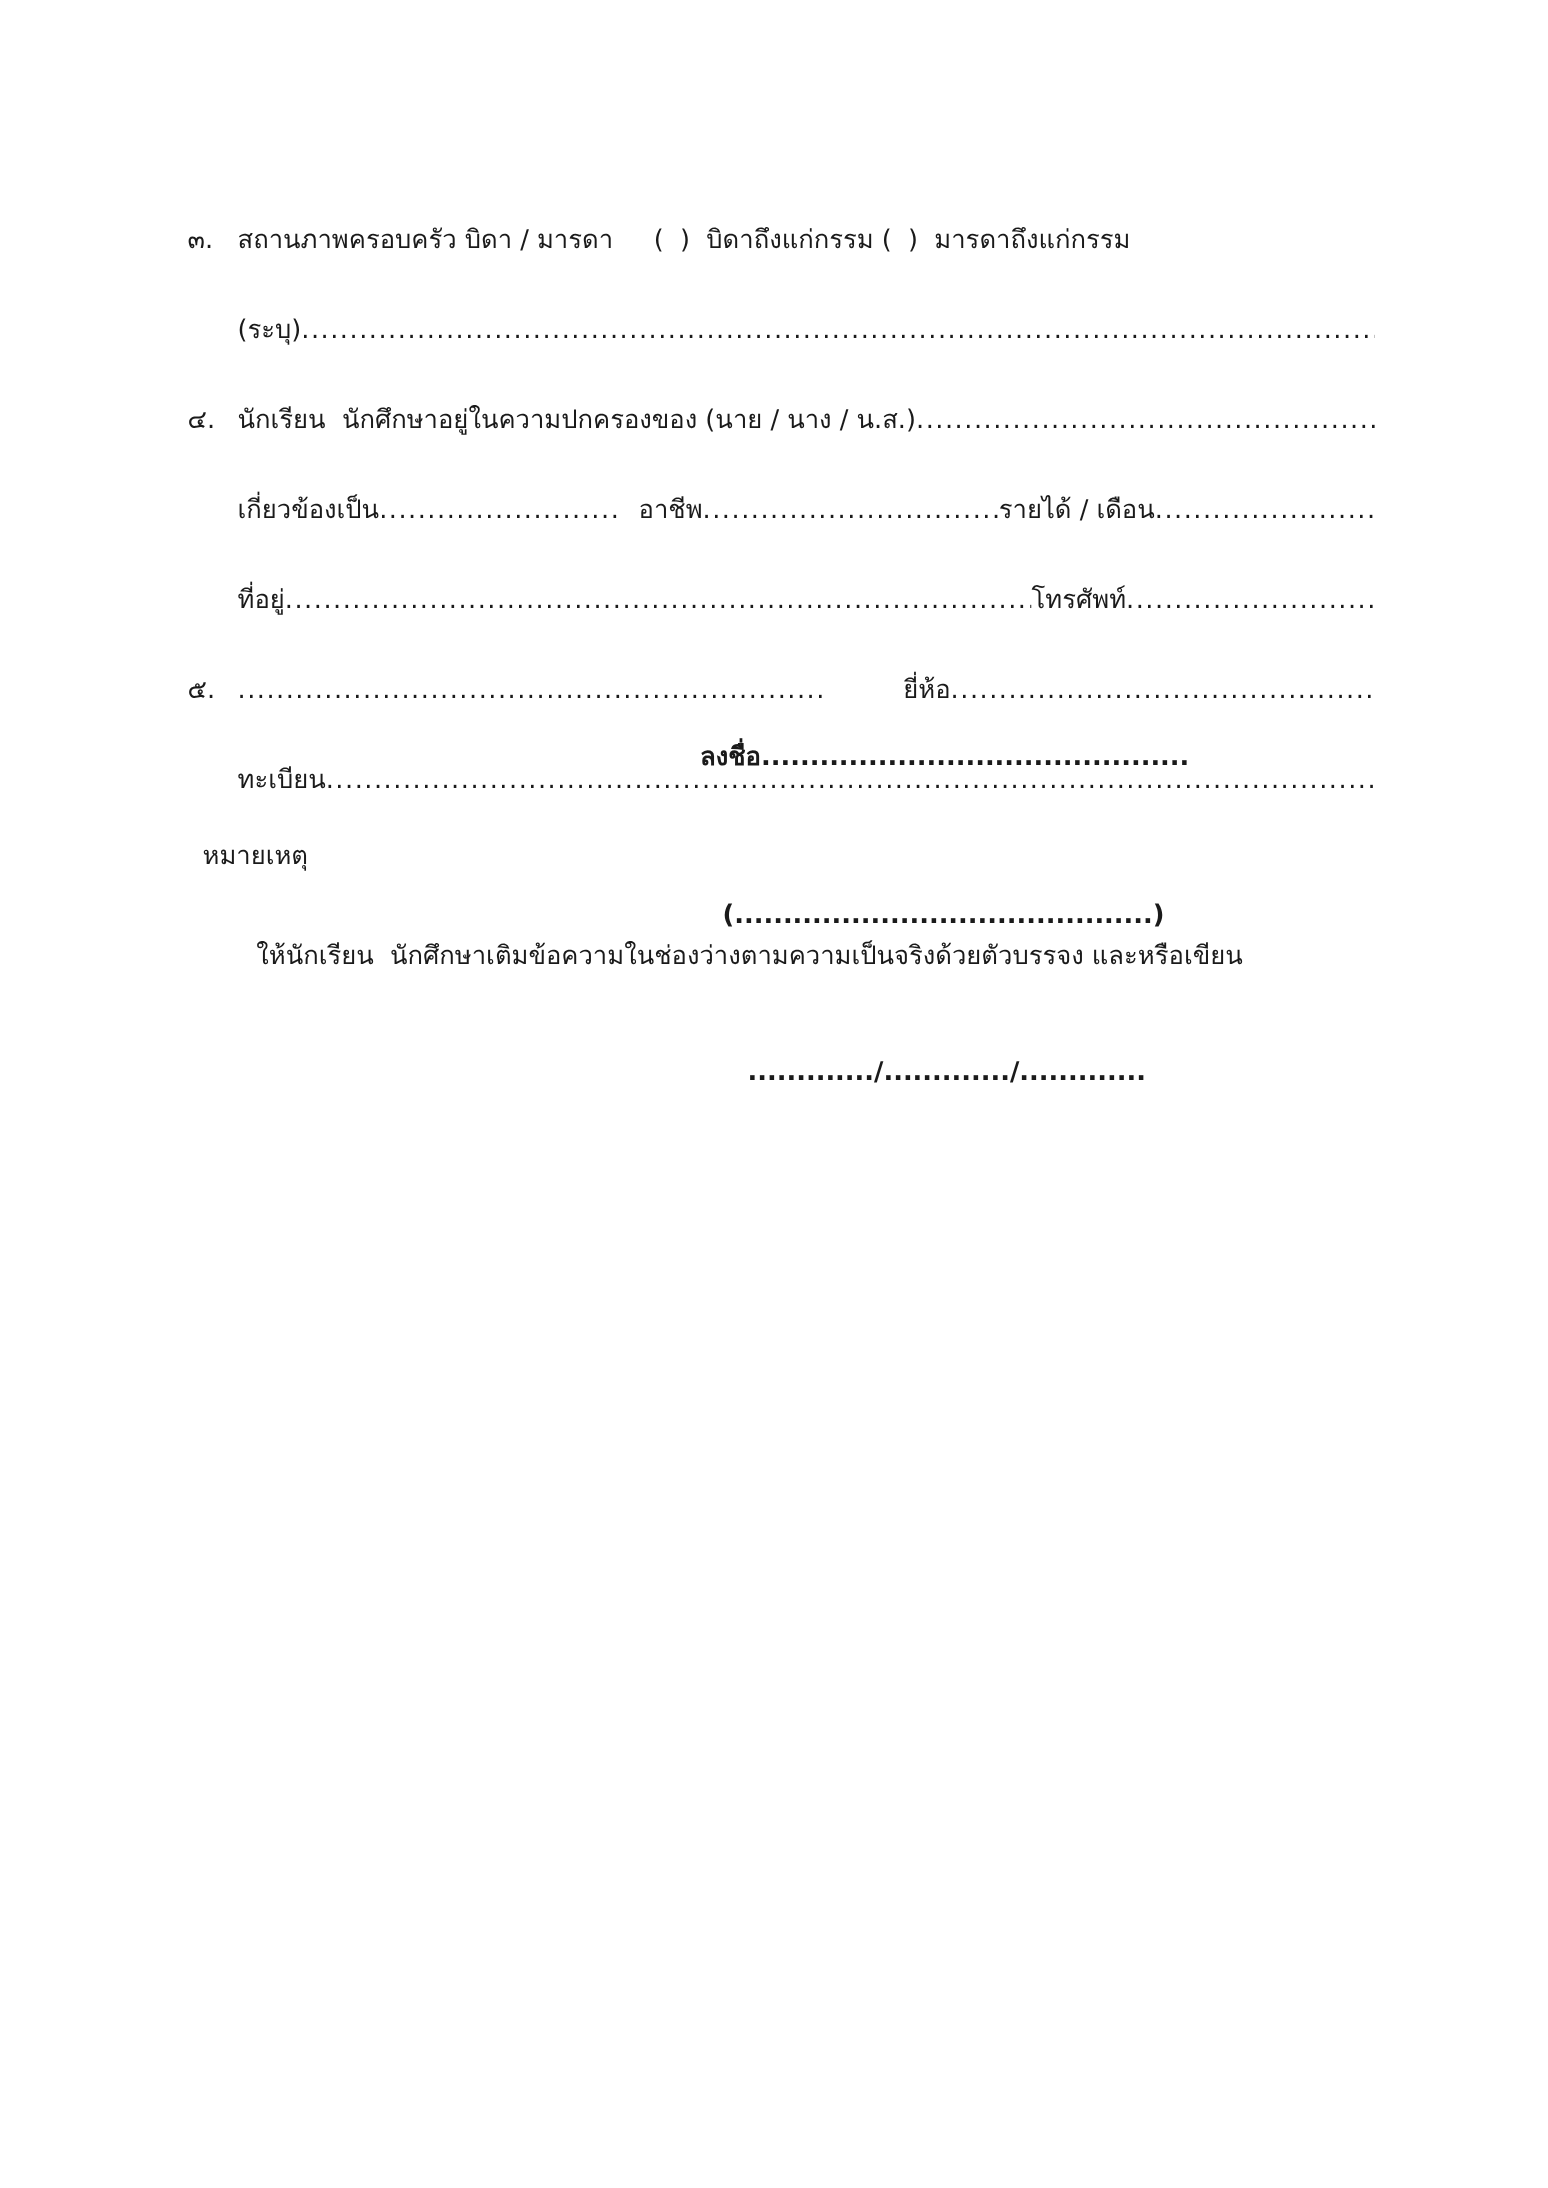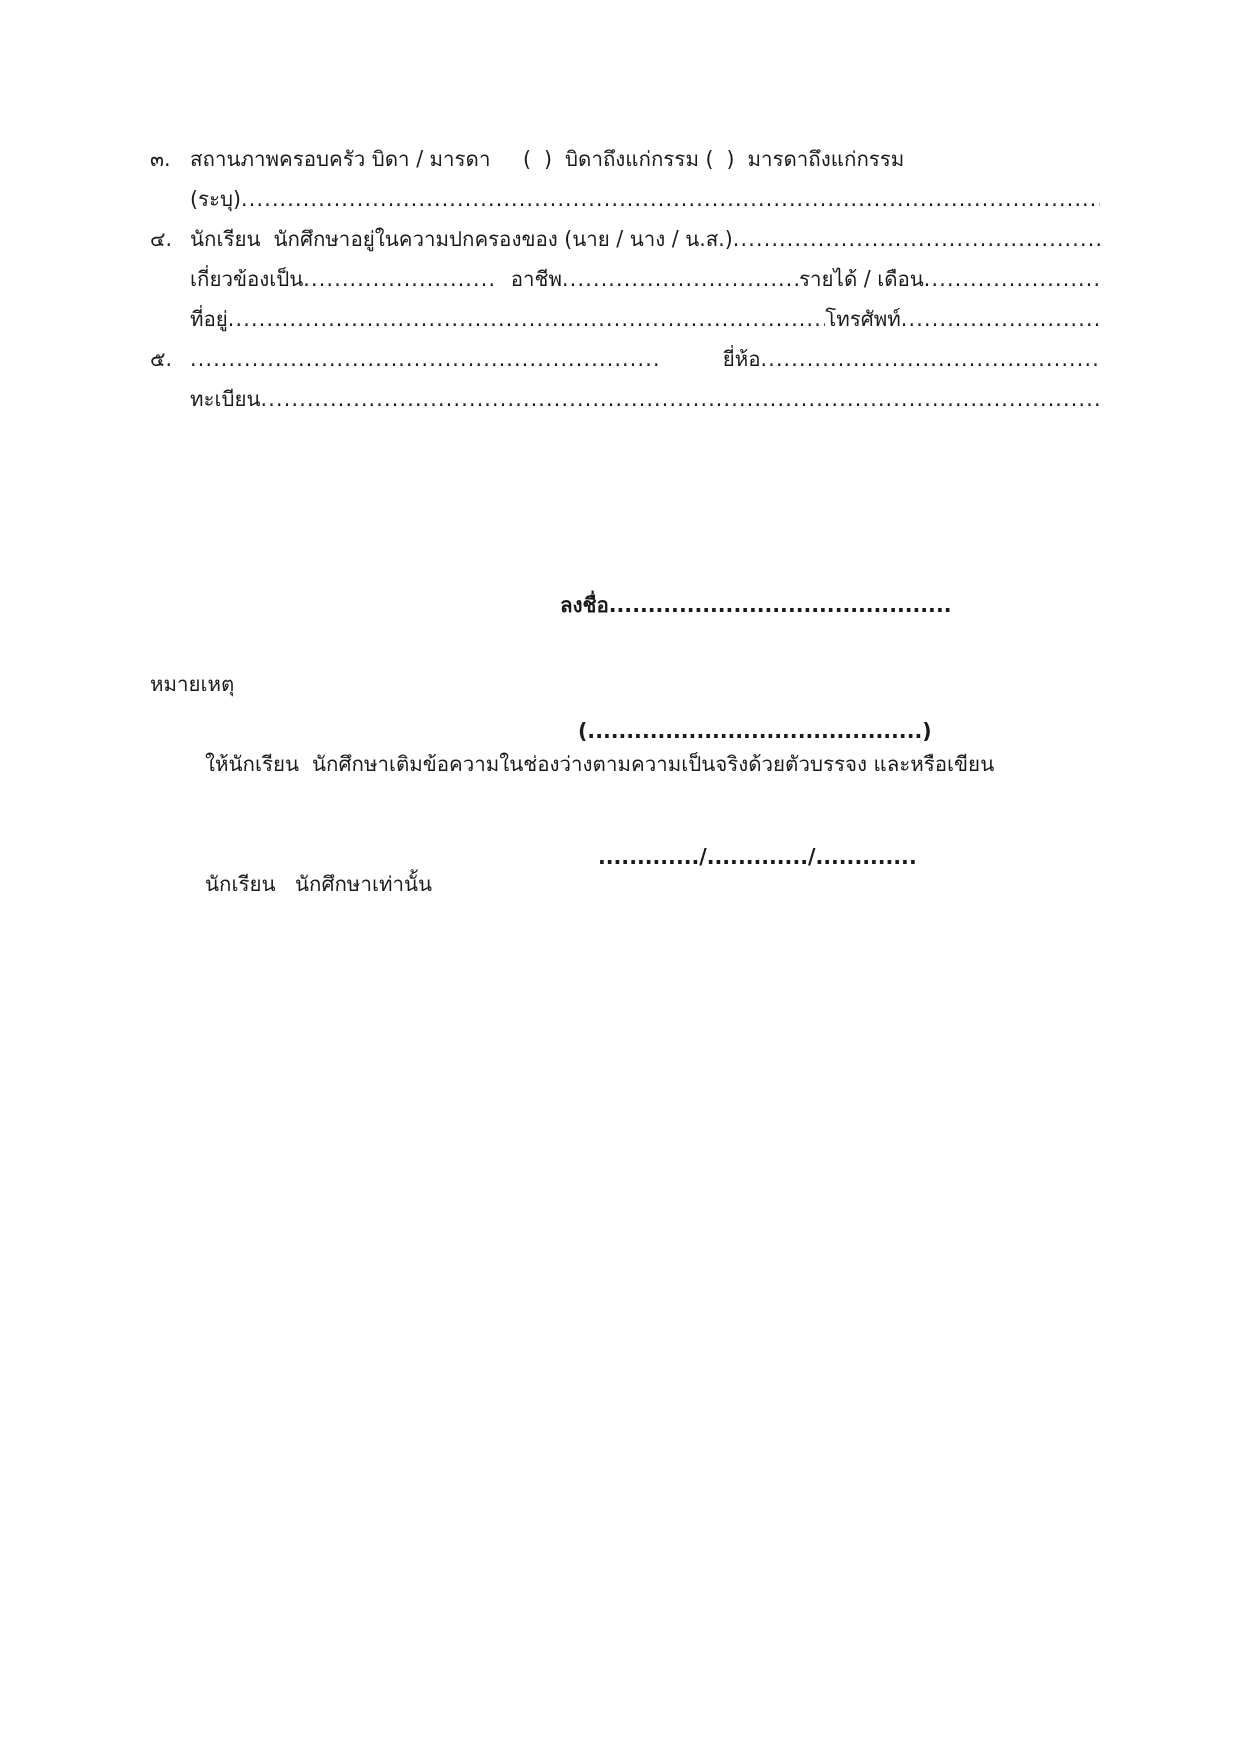--- a/index.html
+++ b/index.html
@@ -37,20 +37,21 @@
     width: 40px;
     flex: 0 0 40px;
     text-align: left;
   }
   .indent {
     width: 40px;
     flex: 0 0 40px;
   }
   .txt {
     white-space: pre;
+    margin-top: 32px;
   }
   .dots {
     flex: 1 1 auto;
     overflow: hidden;
     white-space: nowrap;
     letter-spacing: 1.2px;
     color: #1a1a1a;
   }
   .dots-fixed {
     overflow: hidden;
@@ -75,21 +76,21 @@
   .note-block {
     position: absolute;
     left: 150px;
     top: 665px;
     width: 960px;
     font-size: 20.5px;
     line-height: 1.95;
   }
   .note-label {
     position: absolute;
-    left: 0;
+    left: 12px;
     top: 0;
     white-space: pre;
     text-align: right;
   }
   .note-text {
     margin-left: 55px;
     white-space: pre-wrap;
   }
   .note-text p {
     margin: 0;
@@ -152,17 +153,16 @@
   <div class="sign-block">
     <div class="sign-row sign-indent-1">ลงชื่อ............................................</div>
     <div class="sign-row sign-indent-2">(...........................................)</div>
     <div class="sign-row sign-indent-3">............./............./.............</div>
   </div>
 
   <div class="note-block">
     <span class="note-label">หมายเหตุ</span>
     <div class="note-text">
       <p>ให้นักเรียน  นักศึกษาเติมข้อความในช่องว่างตามความเป็นจริงด้วยตัวบรรจง และหรือเขียน</p>
-      <p>นักเรียน   นักศึกษาเท่านั้น</p>
     </div>
   </div>
 
 </div>
 
 </body></html>

